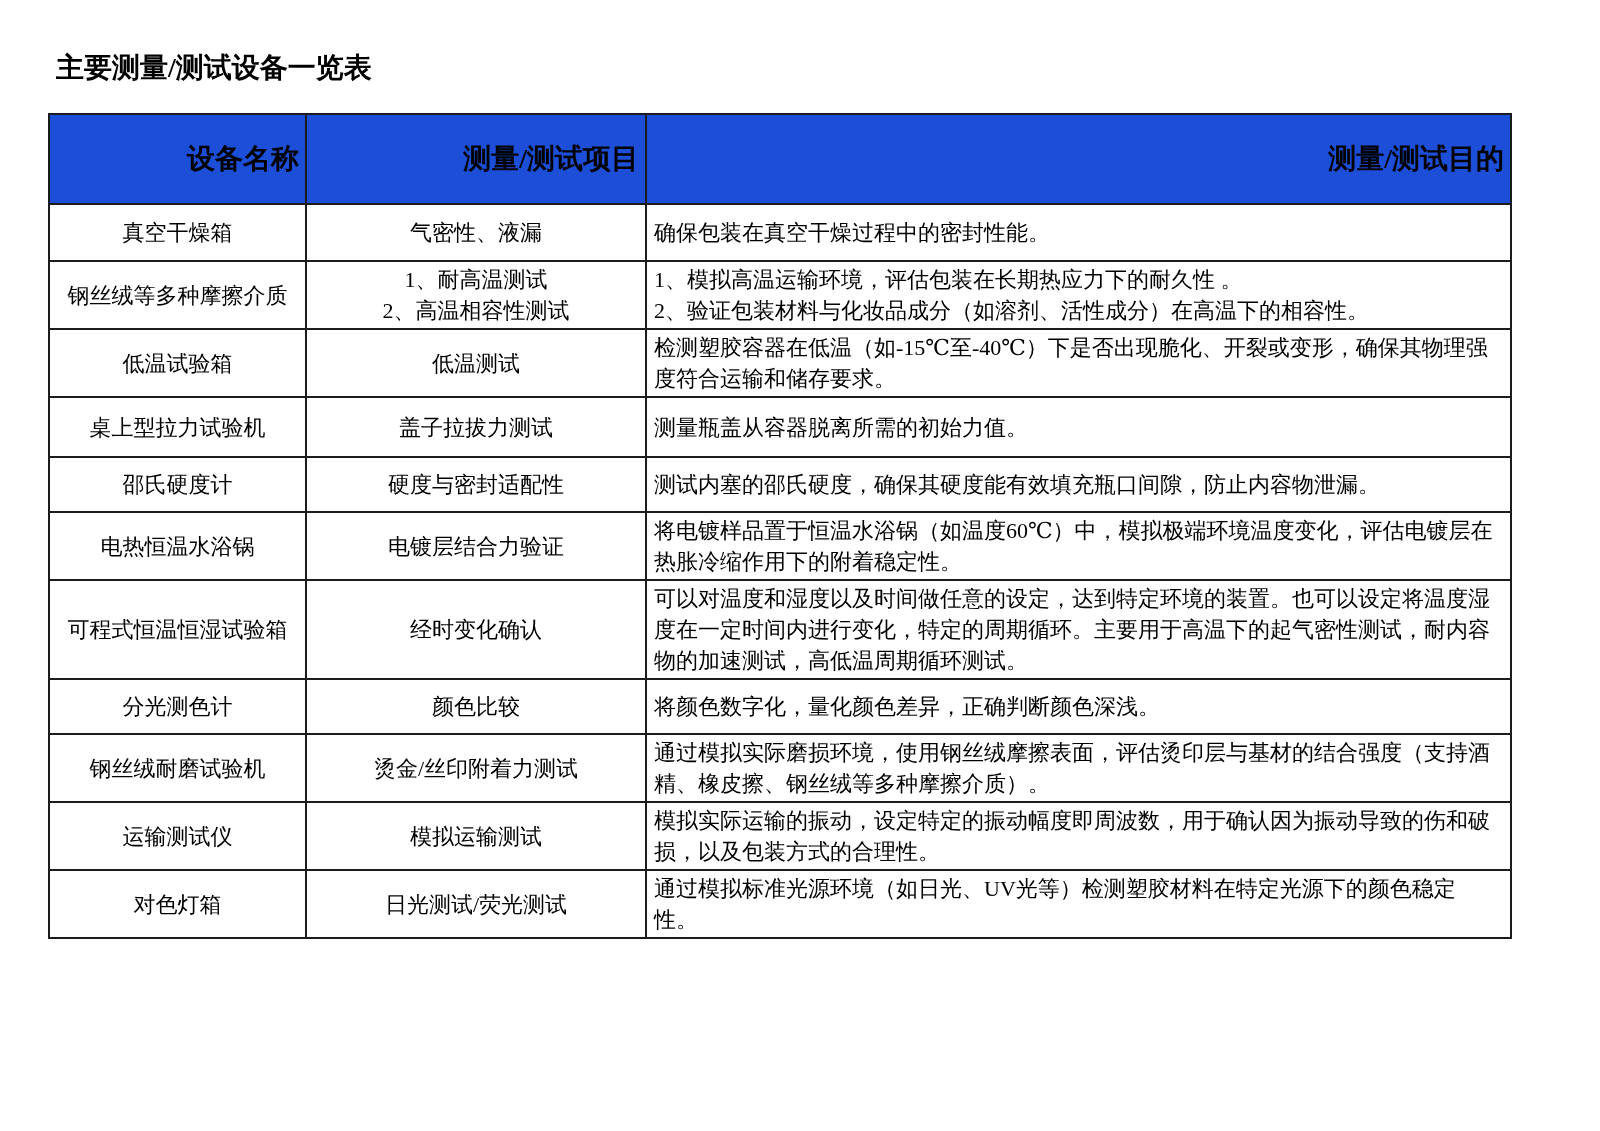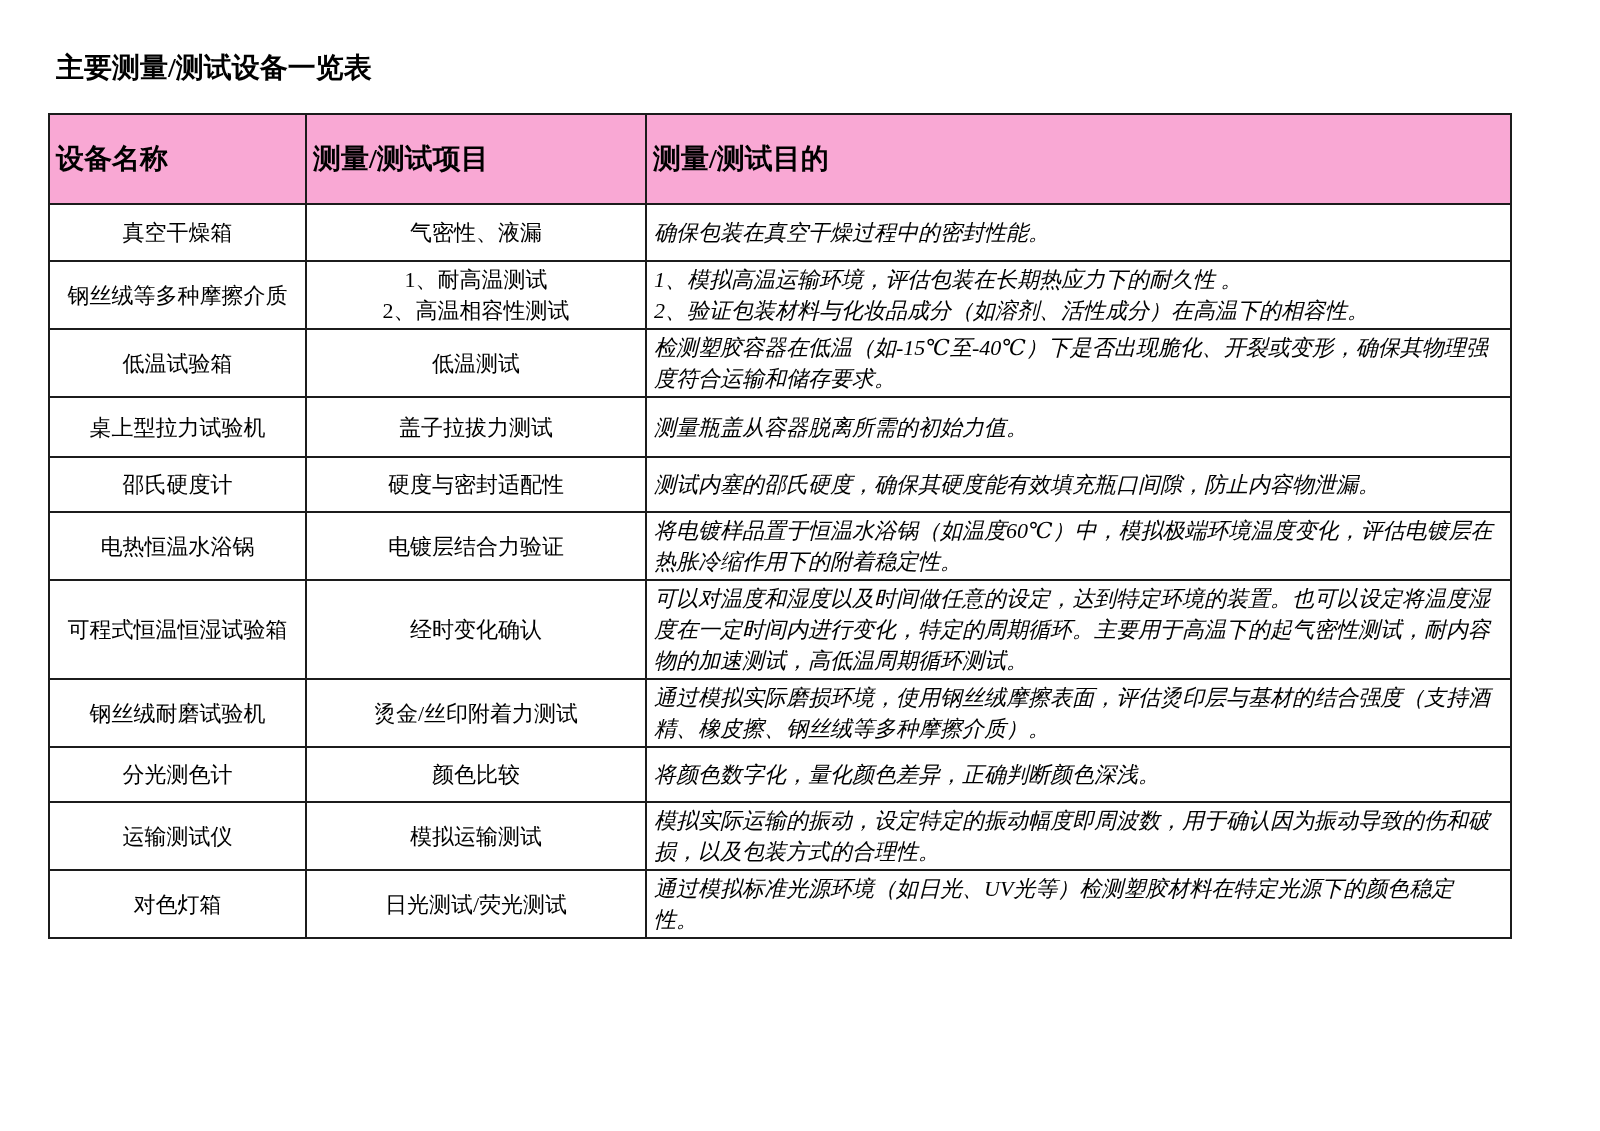--- a/index.html
+++ b/index.html
@@ -30,42 +30,41 @@
     width: 1462px;
     margin-top: 21px;
   }
   .equip-table th,
   .equip-table td {
     border: 2px solid #1c1c1c;
     vertical-align: middle;
     overflow: hidden;
   }
   .equip-table thead th {
-    background: #f9a8d4;
+    background: #1d4ed8;
     height: 84px;
     font-size: 28px;
     font-weight: 700;
-    text-align: left;
+    text-align: right;
     padding: 2px 6px;
   }
   .equip-table td {
     font-size: 22px;
     line-height: 31px;
     padding: 2px 6px;
     white-space: pre-line;
     margin-top: 24px;
   }
   td.c-name, td.c-item {
     text-align: center;
   }
   td.c-purpose {
     text-align: left;
     padding-left: 7px;
     padding-right: 16px;
-    font-style: italic;
   }
 </style>
 </head>
 <body>
 
 <div class="page">
   <h1 class="title">主要测量/测试设备一览表</h1>
 
   <table class="equip-table">
     <colgroup>
@@ -111,29 +110,29 @@
       <tr style="height:66px">
         <td class="c-name">电热恒温水浴锅</td>
         <td class="c-item">电镀层结合力验证</td>
         <td class="c-purpose">将电镀样品置于恒温水浴锅（如温度60℃）中，模拟极端环境温度变化，评估电镀层在热胀冷缩作用下的附着稳定性。</td>
       </tr>
       <tr style="height:95px">
         <td class="c-name">可程式恒温恒湿试验箱</td>
         <td class="c-item">经时变化确认</td>
         <td class="c-purpose">可以对温度和湿度以及时间做任意的设定，达到特定环境的装置。也可以设定将温度湿度在一定时间内进行变化，特定的周期循环。主要用于高温下的起气密性测试，耐内容物的加速测试，高低温周期循环测试。</td>
       </tr>
+      <tr style="height:55px">
+        <td class="c-name">分光测色计</td>
+        <td class="c-item">颜色比较</td>
+        <td class="c-purpose">将颜色数字化，量化颜色差异，正确判断颜色深浅。</td>
+      </tr>
       <tr style="height:68px">
         <td class="c-name">钢丝绒耐磨试验机</td>
         <td class="c-item">烫金/丝印附着力测试</td>
         <td class="c-purpose">通过模拟实际磨损环境，使用钢丝绒摩擦表面，评估烫印层与基材的结合强度（支持酒精、橡皮擦、钢丝绒等多种摩擦介质）。</td>
-      </tr>
-      <tr style="height:55px">
-        <td class="c-name">分光测色计</td>
-        <td class="c-item">颜色比较</td>
-        <td class="c-purpose">将颜色数字化，量化颜色差异，正确判断颜色深浅。</td>
       </tr>
       <tr style="height:66px">
         <td class="c-name">运输测试仪</td>
         <td class="c-item">模拟运输测试</td>
         <td class="c-purpose">模拟实际运输的振动，设定特定的振动幅度即周波数，用于确认因为振动导致的伤和破损，以及包装方式的合理性。</td>
       </tr>
       <tr style="height:45px">
         <td class="c-name">对色灯箱</td>
         <td class="c-item">日光测试/荧光测试</td>
         <td class="c-purpose">通过模拟标准光源环境（如日光、UV光等）检测塑胶材料在特定光源下的颜色稳定性。</td>

